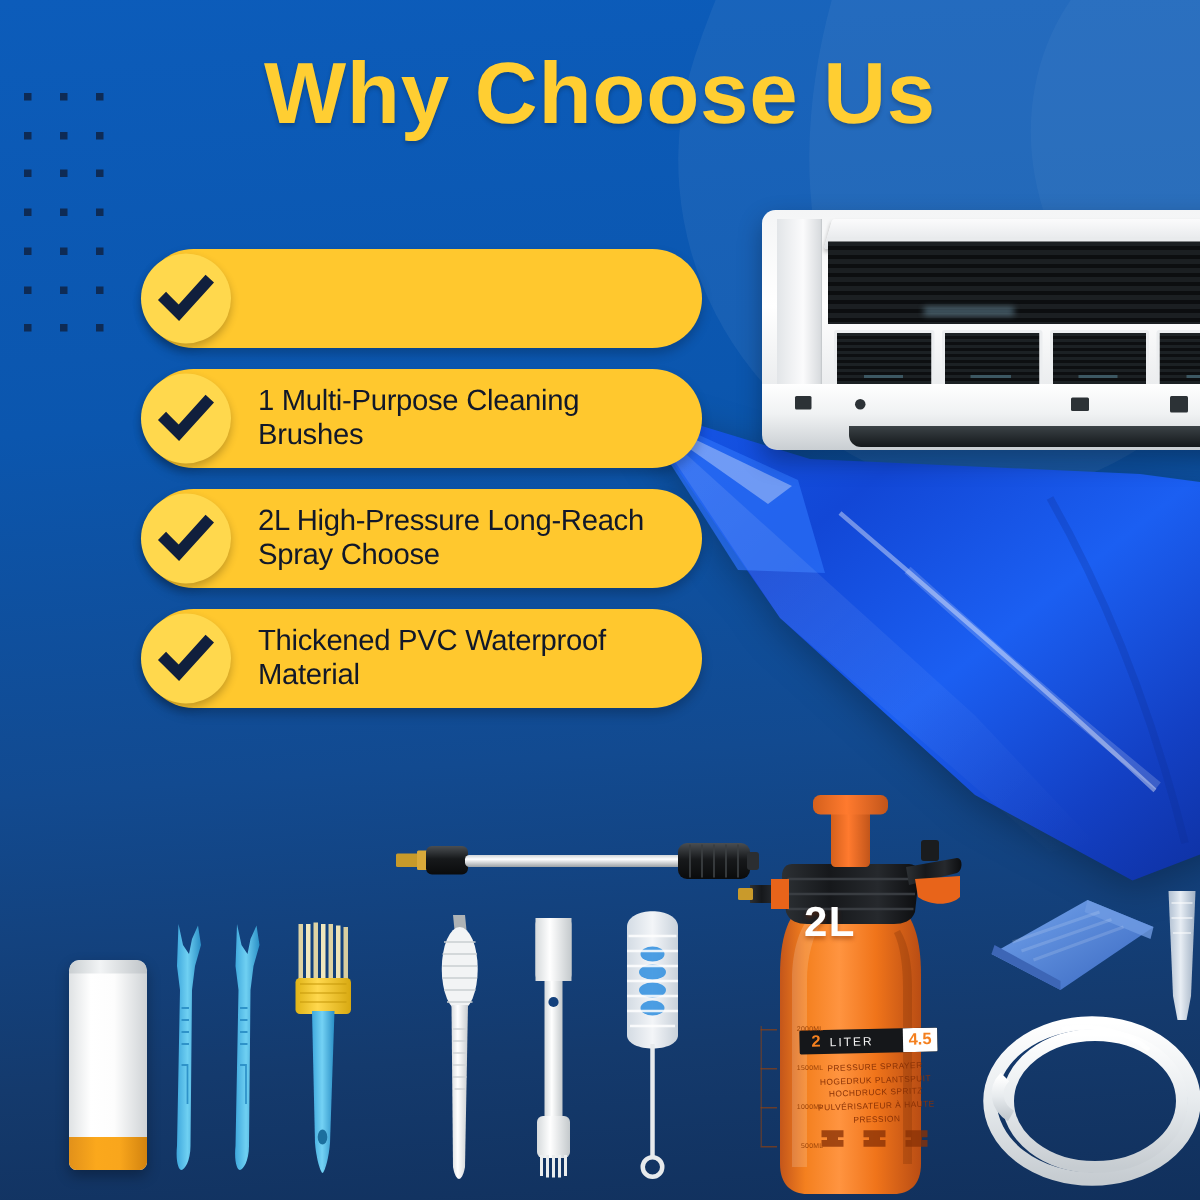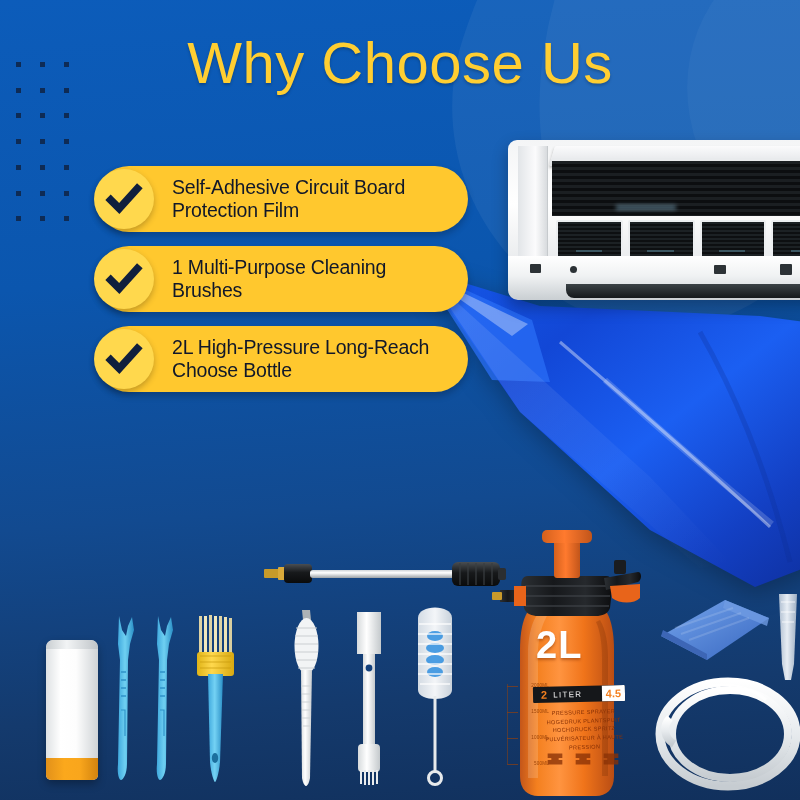--- a/index.html
+++ b/index.html
@@ -62,21 +62,21 @@
     justify-self: start; align-self: start;
   }
 
   
   .title {
     position: absolute;
     top: 34px; left: 0; width: 800px;
     text-align: center;
     font-size: 58px;
     line-height: 1;
-    font-weight: 400;
+    font-weight: 700;
     letter-spacing: 0.5px;
     color: #FFCE32;
     text-shadow: 0 2px 3px rgba(0,0,0,0.22);
     white-space: nowrap;
   }
 
   
   .features {
     position: absolute;
     left: 96px; top: 166px;
@@ -262,28 +262,27 @@
   .hose svg { width: 100%; height: 100%; display: block; }
 
   
   .sprayer { position: absolute; left: 492px; top: 528px; width: 150px; height: 272px; z-index: 6; }
   .sprayer svg { width: 100%; height: 100%; display: block; }
 
   .btl-2l {
     position: absolute;
     left: 536px; top: 599px;
     width: 90px;
-    font-size: 38px;
+    font-size: 28px;
     font-weight: bold;
     color: #ffffff;
     letter-spacing: 1px;
     text-shadow: 0 2px 3px rgba(120,40,0,0.45);
     z-index: 8;
     pointer-events: none;
-    margin-top: 25px;
   }
   .btl-band {
     position: absolute;
     left: 533px; top: 686px;
     width: 92px; height: 16px;
     background: #15171a;
     z-index: 8;
     display: flex; align-items: center;
     overflow: hidden;
     transform: rotate(-1.2deg);
@@ -438,42 +437,49 @@
   </div>
 
   <div class="features">
 
     <div class="pill">
       <span class="check-badge">
         <svg viewBox="0 0 40 40">
             <path d="M6 21 L15 30 L34 9" stroke="#101f3d" stroke-width="8" fill="none" stroke-linecap="square"></path>
           </svg>
       </span>
-      <span class="pill-text">Self-Adhesive Circuit Board Protection Film</span>
     </div>
 
 
     <div class="pill">
       <span class="check-badge">
         <svg viewBox="0 0 40 40">
             <path d="M6 21 L15 30 L34 9" stroke="#101f3d" stroke-width="8" fill="none" stroke-linecap="square"></path>
           </svg>
       </span>
       <span class="pill-text">1 Multi-Purpose Cleaning Brushes</span>
     </div>
 
     <div class="pill">
       <span class="check-badge">
         <svg viewBox="0 0 40 40">
             <path d="M6 21 L15 30 L34 9" stroke="#101f3d" stroke-width="8" fill="none" stroke-linecap="square"></path>
           </svg>
       </span>
-      <span class="pill-text">2L High-Pressure Long-Reach Choose Bottle</span>
-    </div>
-
+      <span class="pill-text">2L High-Pressure Long-Reach Spray Choose</span>
+    </div>
+
+    <div class="pill">
+      <span class="check-badge">
+        <svg viewBox="0 0 40 40">
+            <path d="M6 21 L15 30 L34 9" stroke="#101f3d" stroke-width="8" fill="none" stroke-linecap="square"></path>
+          </svg>
+      </span>
+      <span class="pill-text">Thickened PVC Waterproof Material</span>
+    </div>
 
   </div>
 
   <div class="tools">
 
     <div class="film-roll"></div>
 
     <div class="pry pry-1">
       <svg viewBox="0 0 26 168">
         <defs>

